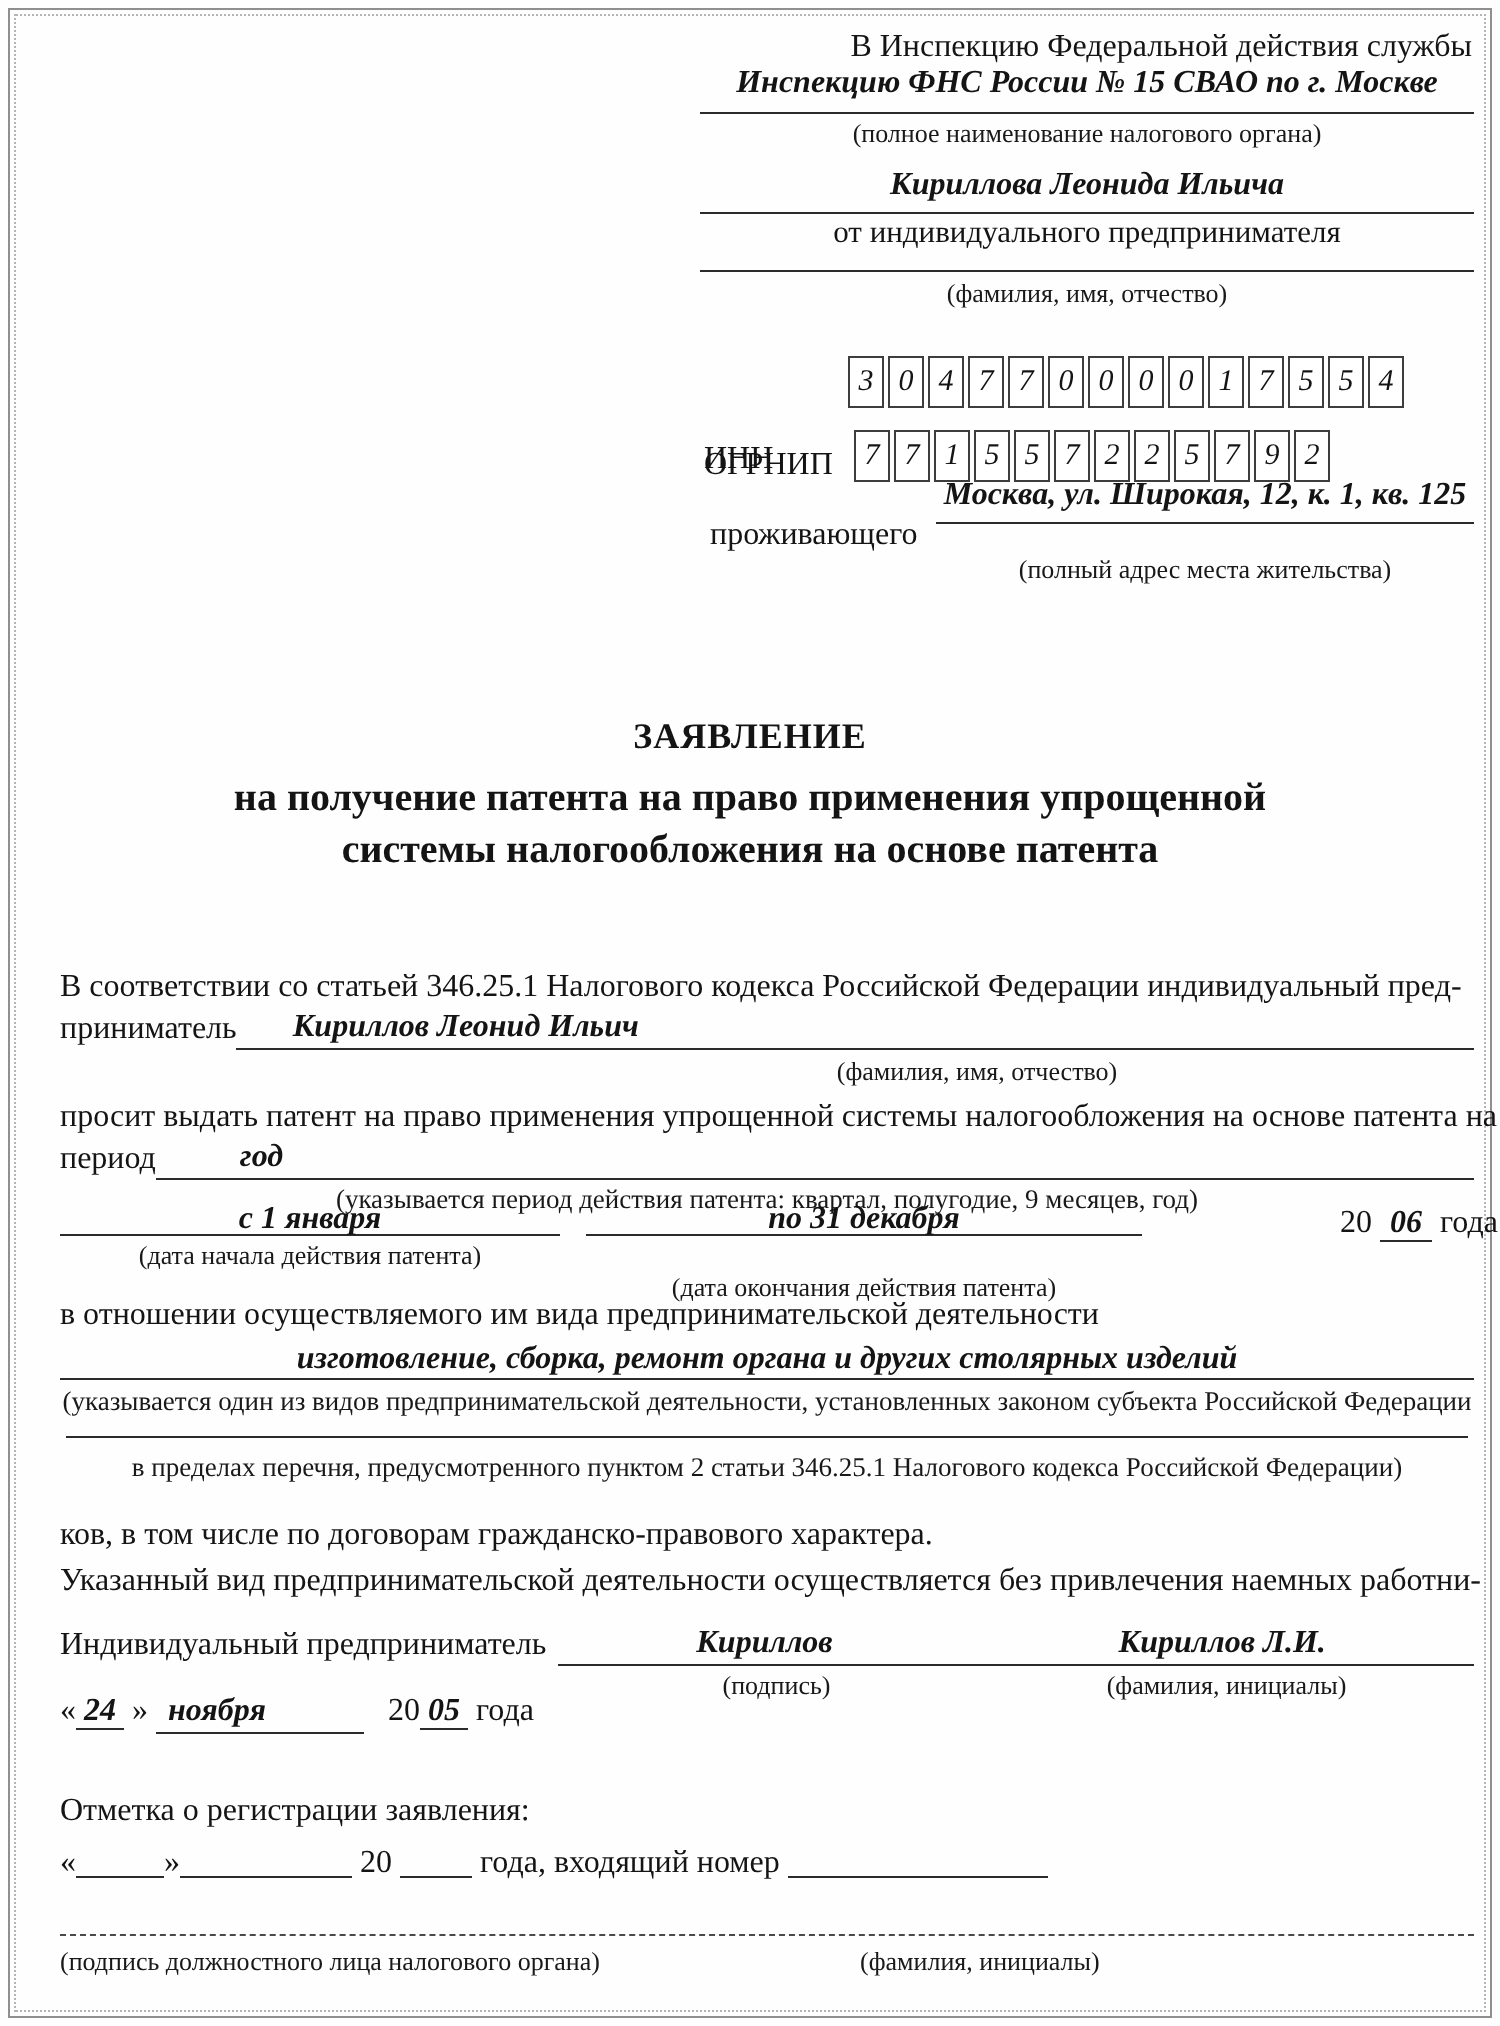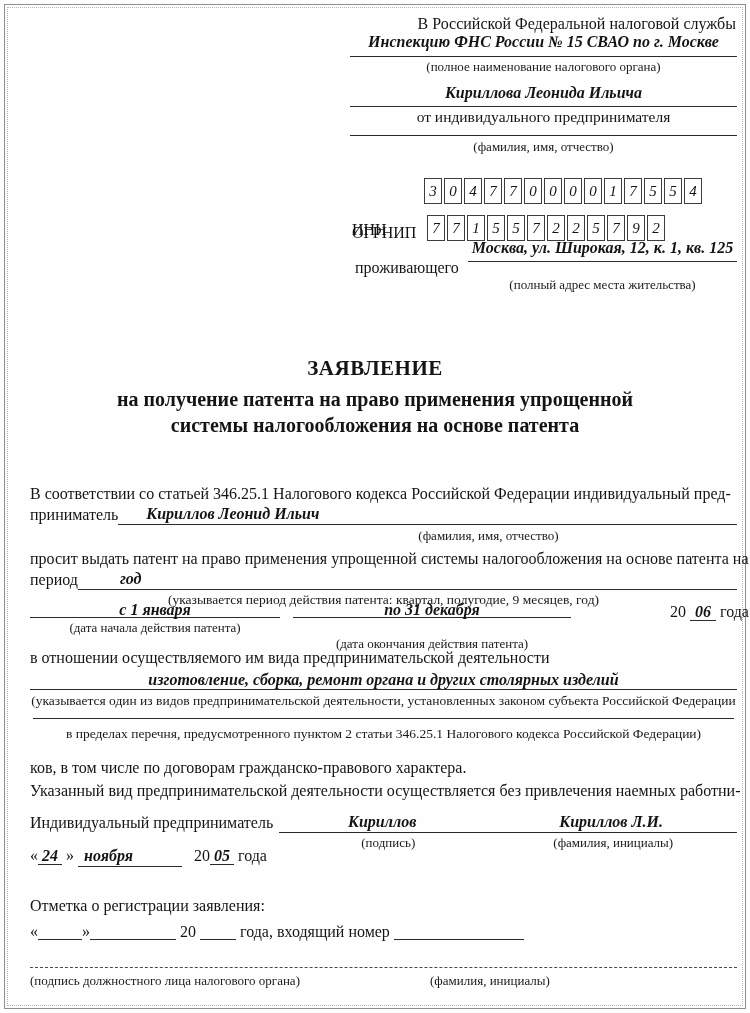--- a/index.html
+++ b/index.html
@@ -19,33 +19,33 @@
   .fv { font-style:italic; font-weight:bold; }   
   .cap { font-size:13px; line-height:15px; text-align:center; color:#191919; }
   .flexrow { display:flex; align-items:flex-end; }
   .fill { flex:1; border-bottom:1px solid #2b2b2b; }
   .cells { display:flex; gap:2px; }
   .cell {
     width:16px; height:24px; border:1px solid #3d3d3d; background:#fff;
     display:flex; align-items:center; justify-content:center;
     font-style:italic; font-size:15px;
   }
-  .title-main { font-size:21px; font-weight:bold; letter-spacing:0.5px; line-height:24px; }
+  .title-main { font-size:18px; font-weight:bold; letter-spacing:0.5px; line-height:24px; }
   .title-sub  { font-size:20px; font-weight:bold; line-height:26px; }
   .blank { display:inline-block; height:14px; border-bottom:1px solid #2b2b2b; vertical-align:-3px; }
   .dashed { border-top:1px dashed #4a4a4a; height:0; }
 </style>
 </head>
 <body>
 
 <div class="page">
   <div class="frame"></div>
   <div class="frame-inner"></div>
 
-  <div class="abs t rt nw" style="top:13px; right:14px;">В Российской Федеральной налоговой службы</div>
+  <div class="abs t rt nw" style="top:13px; right:14px;">В Инспекцию Федеральной действия службы</div>
 
   <div class="abs u ctr fv nw" style="top:33px; left:350px; right:13px; height:23px; font-size:16px;">Инспекцию ФНС России  № 15 СВАО по г. Москве</div>
   <div class="abs cap" style="top:59px; left:350px; right:13px;">(полное наименование налогового органа)</div>
 
   <div class="abs u ctr fv nw" style="top:84px; left:350px; right:13px; height:22px; font-size:16px;">Кириллова Леонида Ильича</div>
   <div class="abs ctr nw" style="top:108px; left:350px; right:13px; font-size:15.5px;">от индивидуального предпринимателя</div>
 
   <div class="abs u" style="top:124px; left:350px; right:13px; height:11px;"></div>
   <div class="abs cap" style="top:139px; left:350px; right:13px;">(фамилия, имя, отчество)</div>
 

